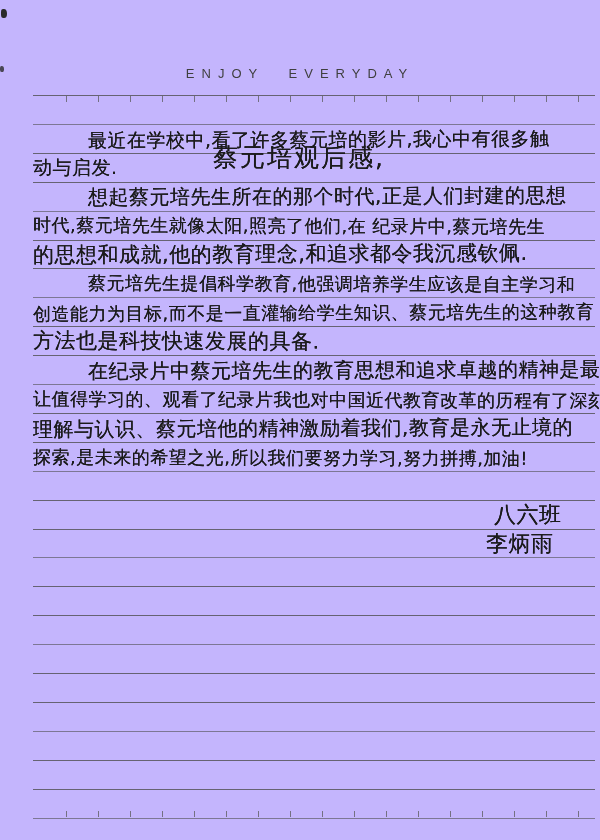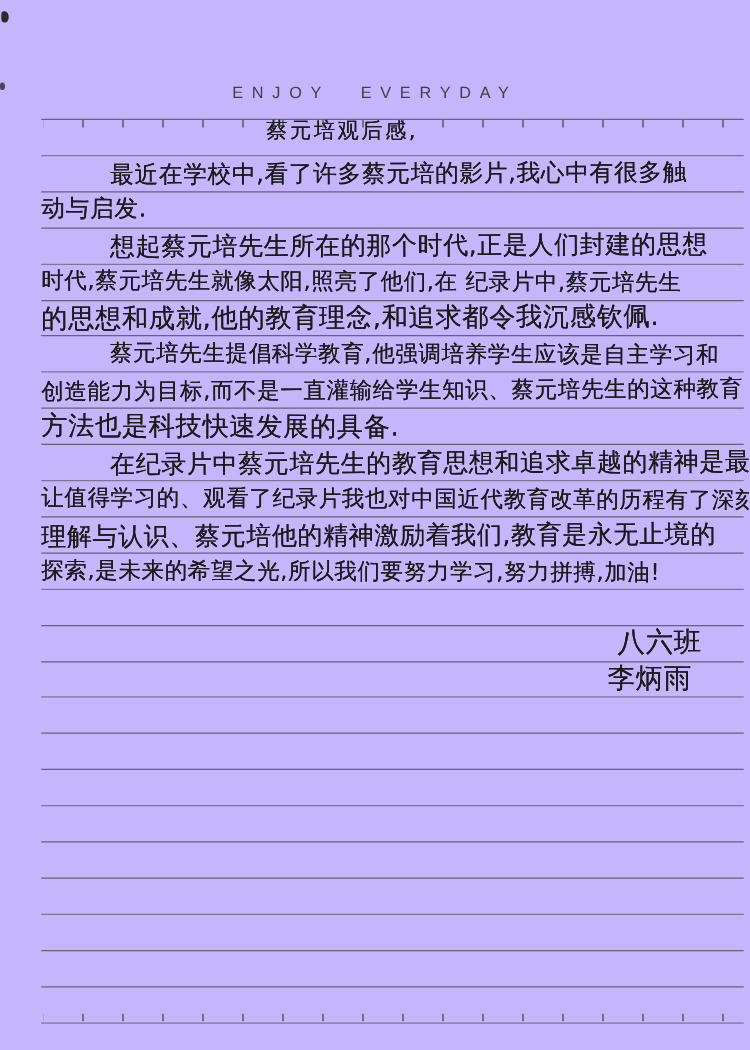--- a/index.html
+++ b/index.html
@@ -40,21 +40,21 @@
   .hw{
     position:absolute;
     white-space:nowrap;
     color:#1b1b1b;
     font-family:"DejaVu Sans","Liberation Sans",sans-serif;
     line-height:1;
     letter-spacing:.5px;
     transform:rotate(-.25deg);
     text-shadow:0 0 .4px #1b1b1b;
   }
-  .hw-title{font-size:17px;letter-spacing:2px;}
+  .hw-title{font-size:25px;letter-spacing:2px;margin-top:48px;}
   .hw:nth-of-type(odd){transform:rotate(.2deg);}
   
   .speck{
     position:absolute;background:#2a2a2a;border-radius:40% 60% 55% 45%;
   }
   .speck-a{left:1px;top:9px;width:6px;height:9px;}
   .speck-b{left:0px;top:66px;width:4px;height:6px;opacity:.8;}
 </style>
 </head>
 <body>

